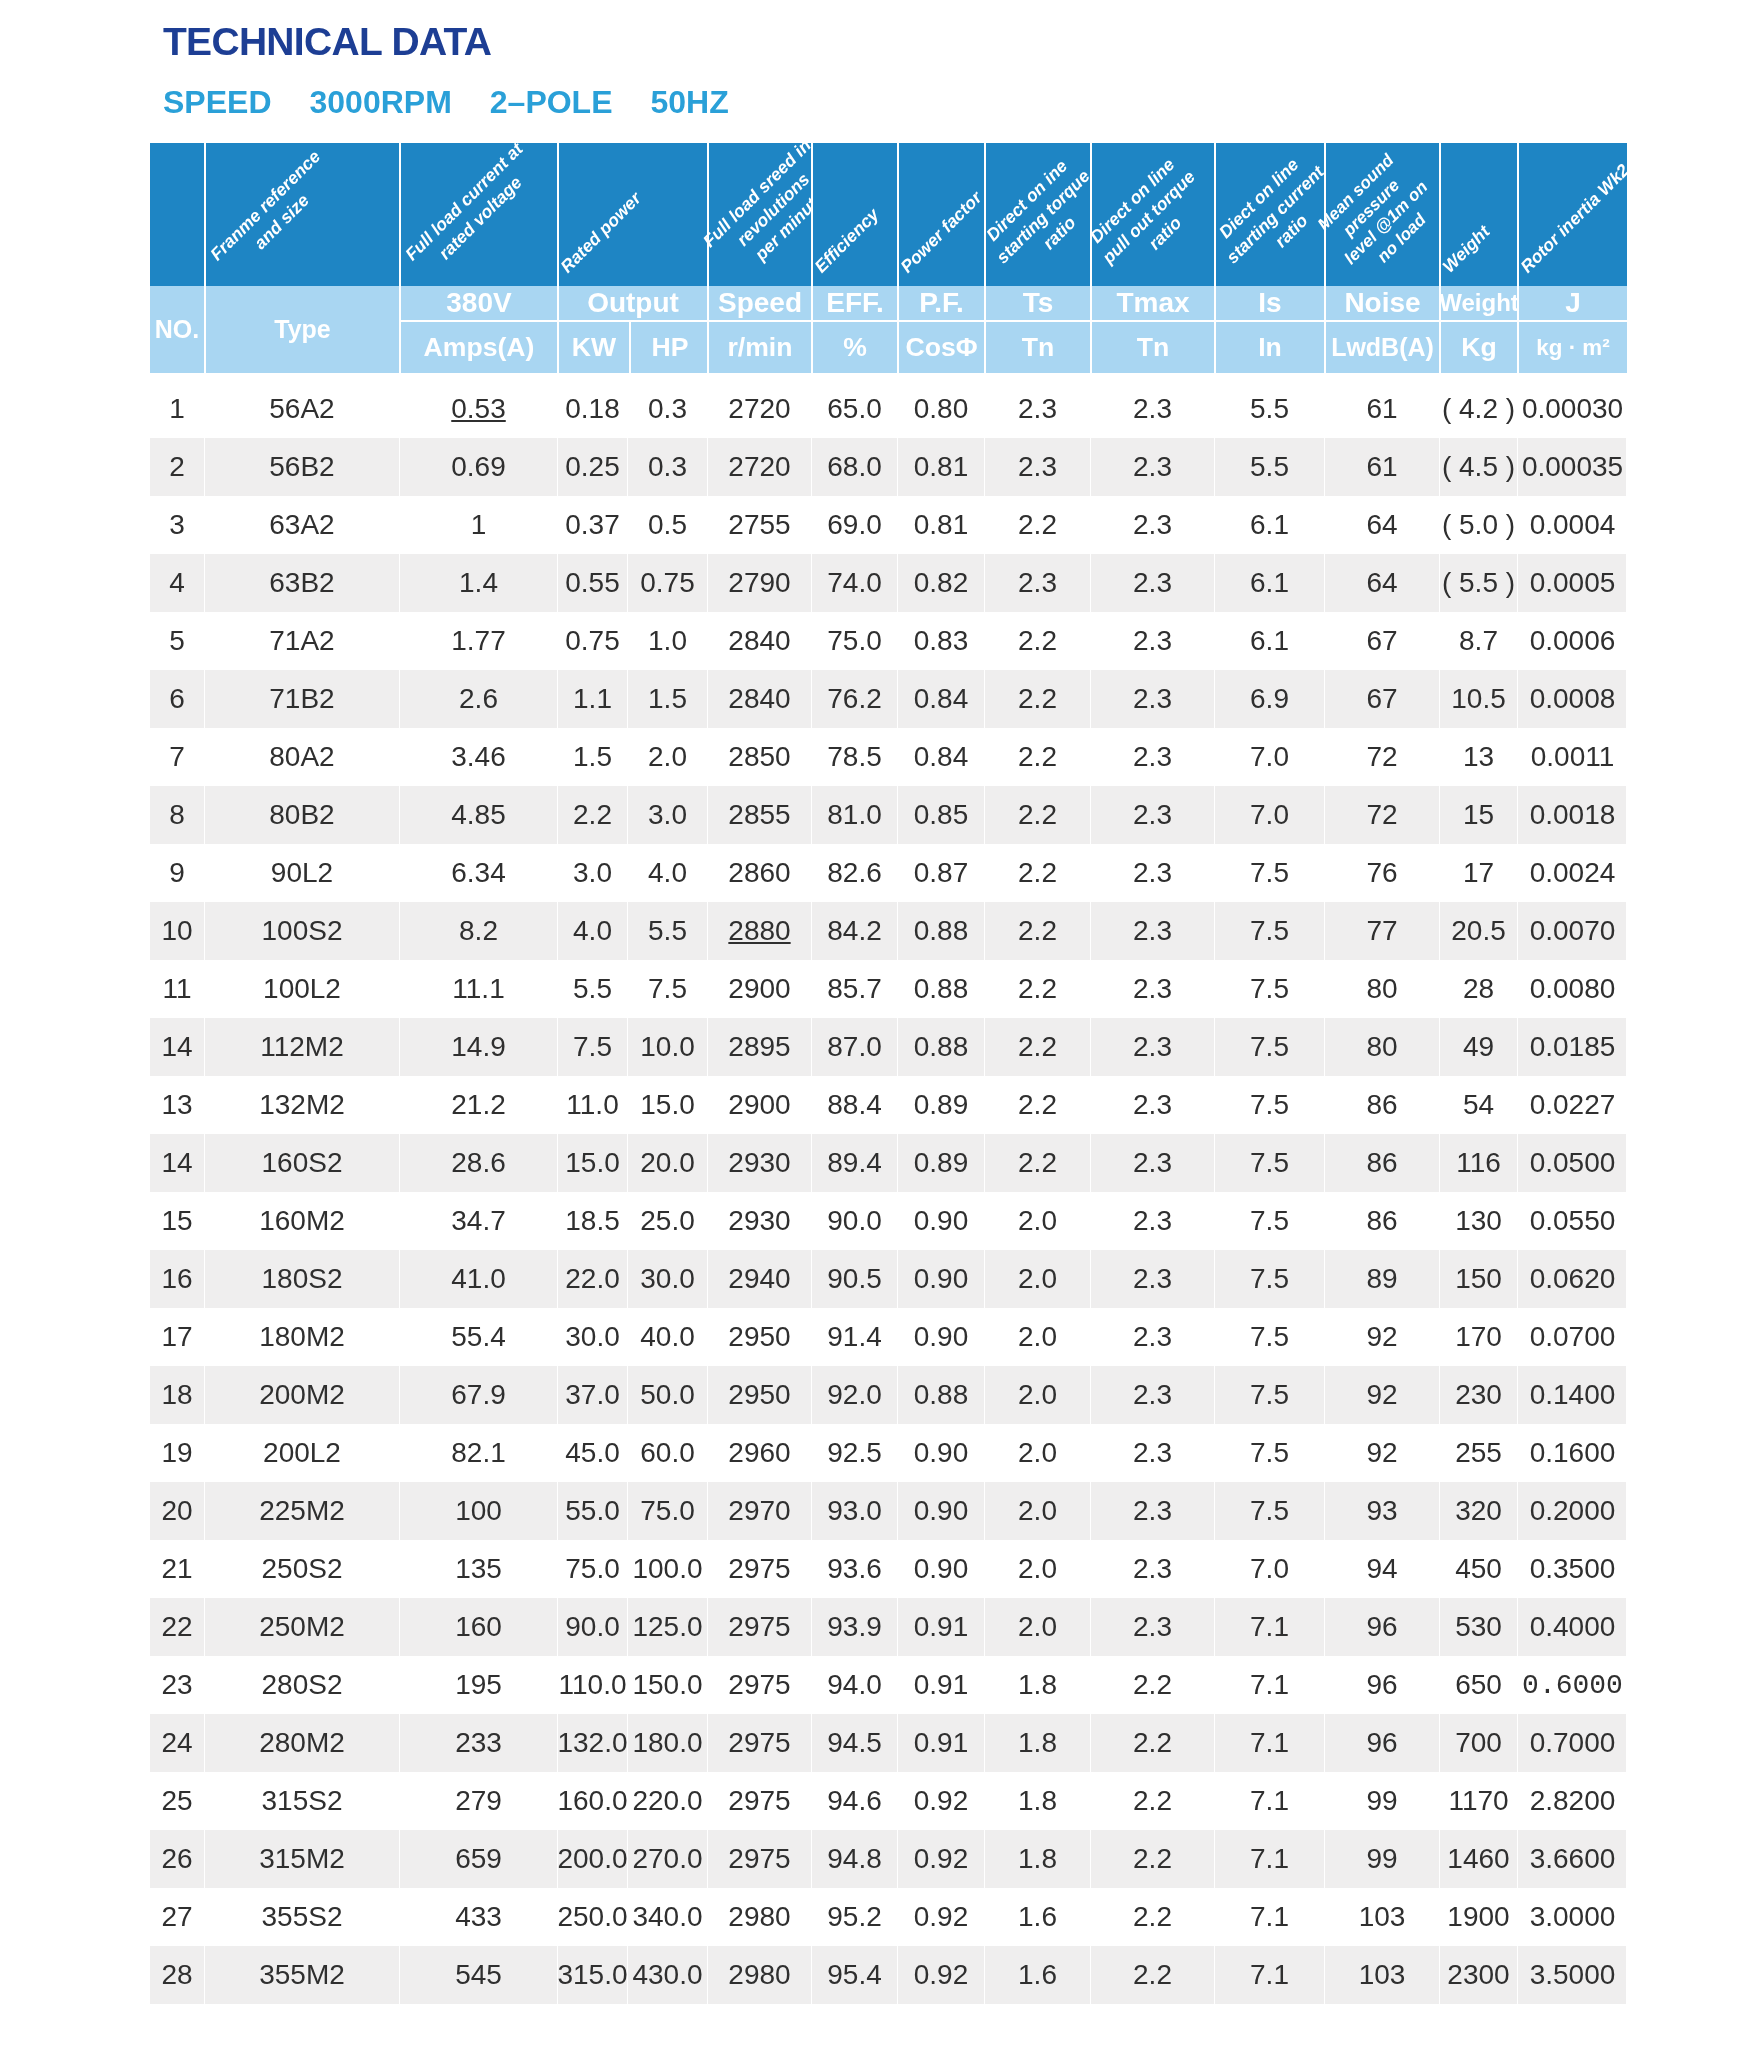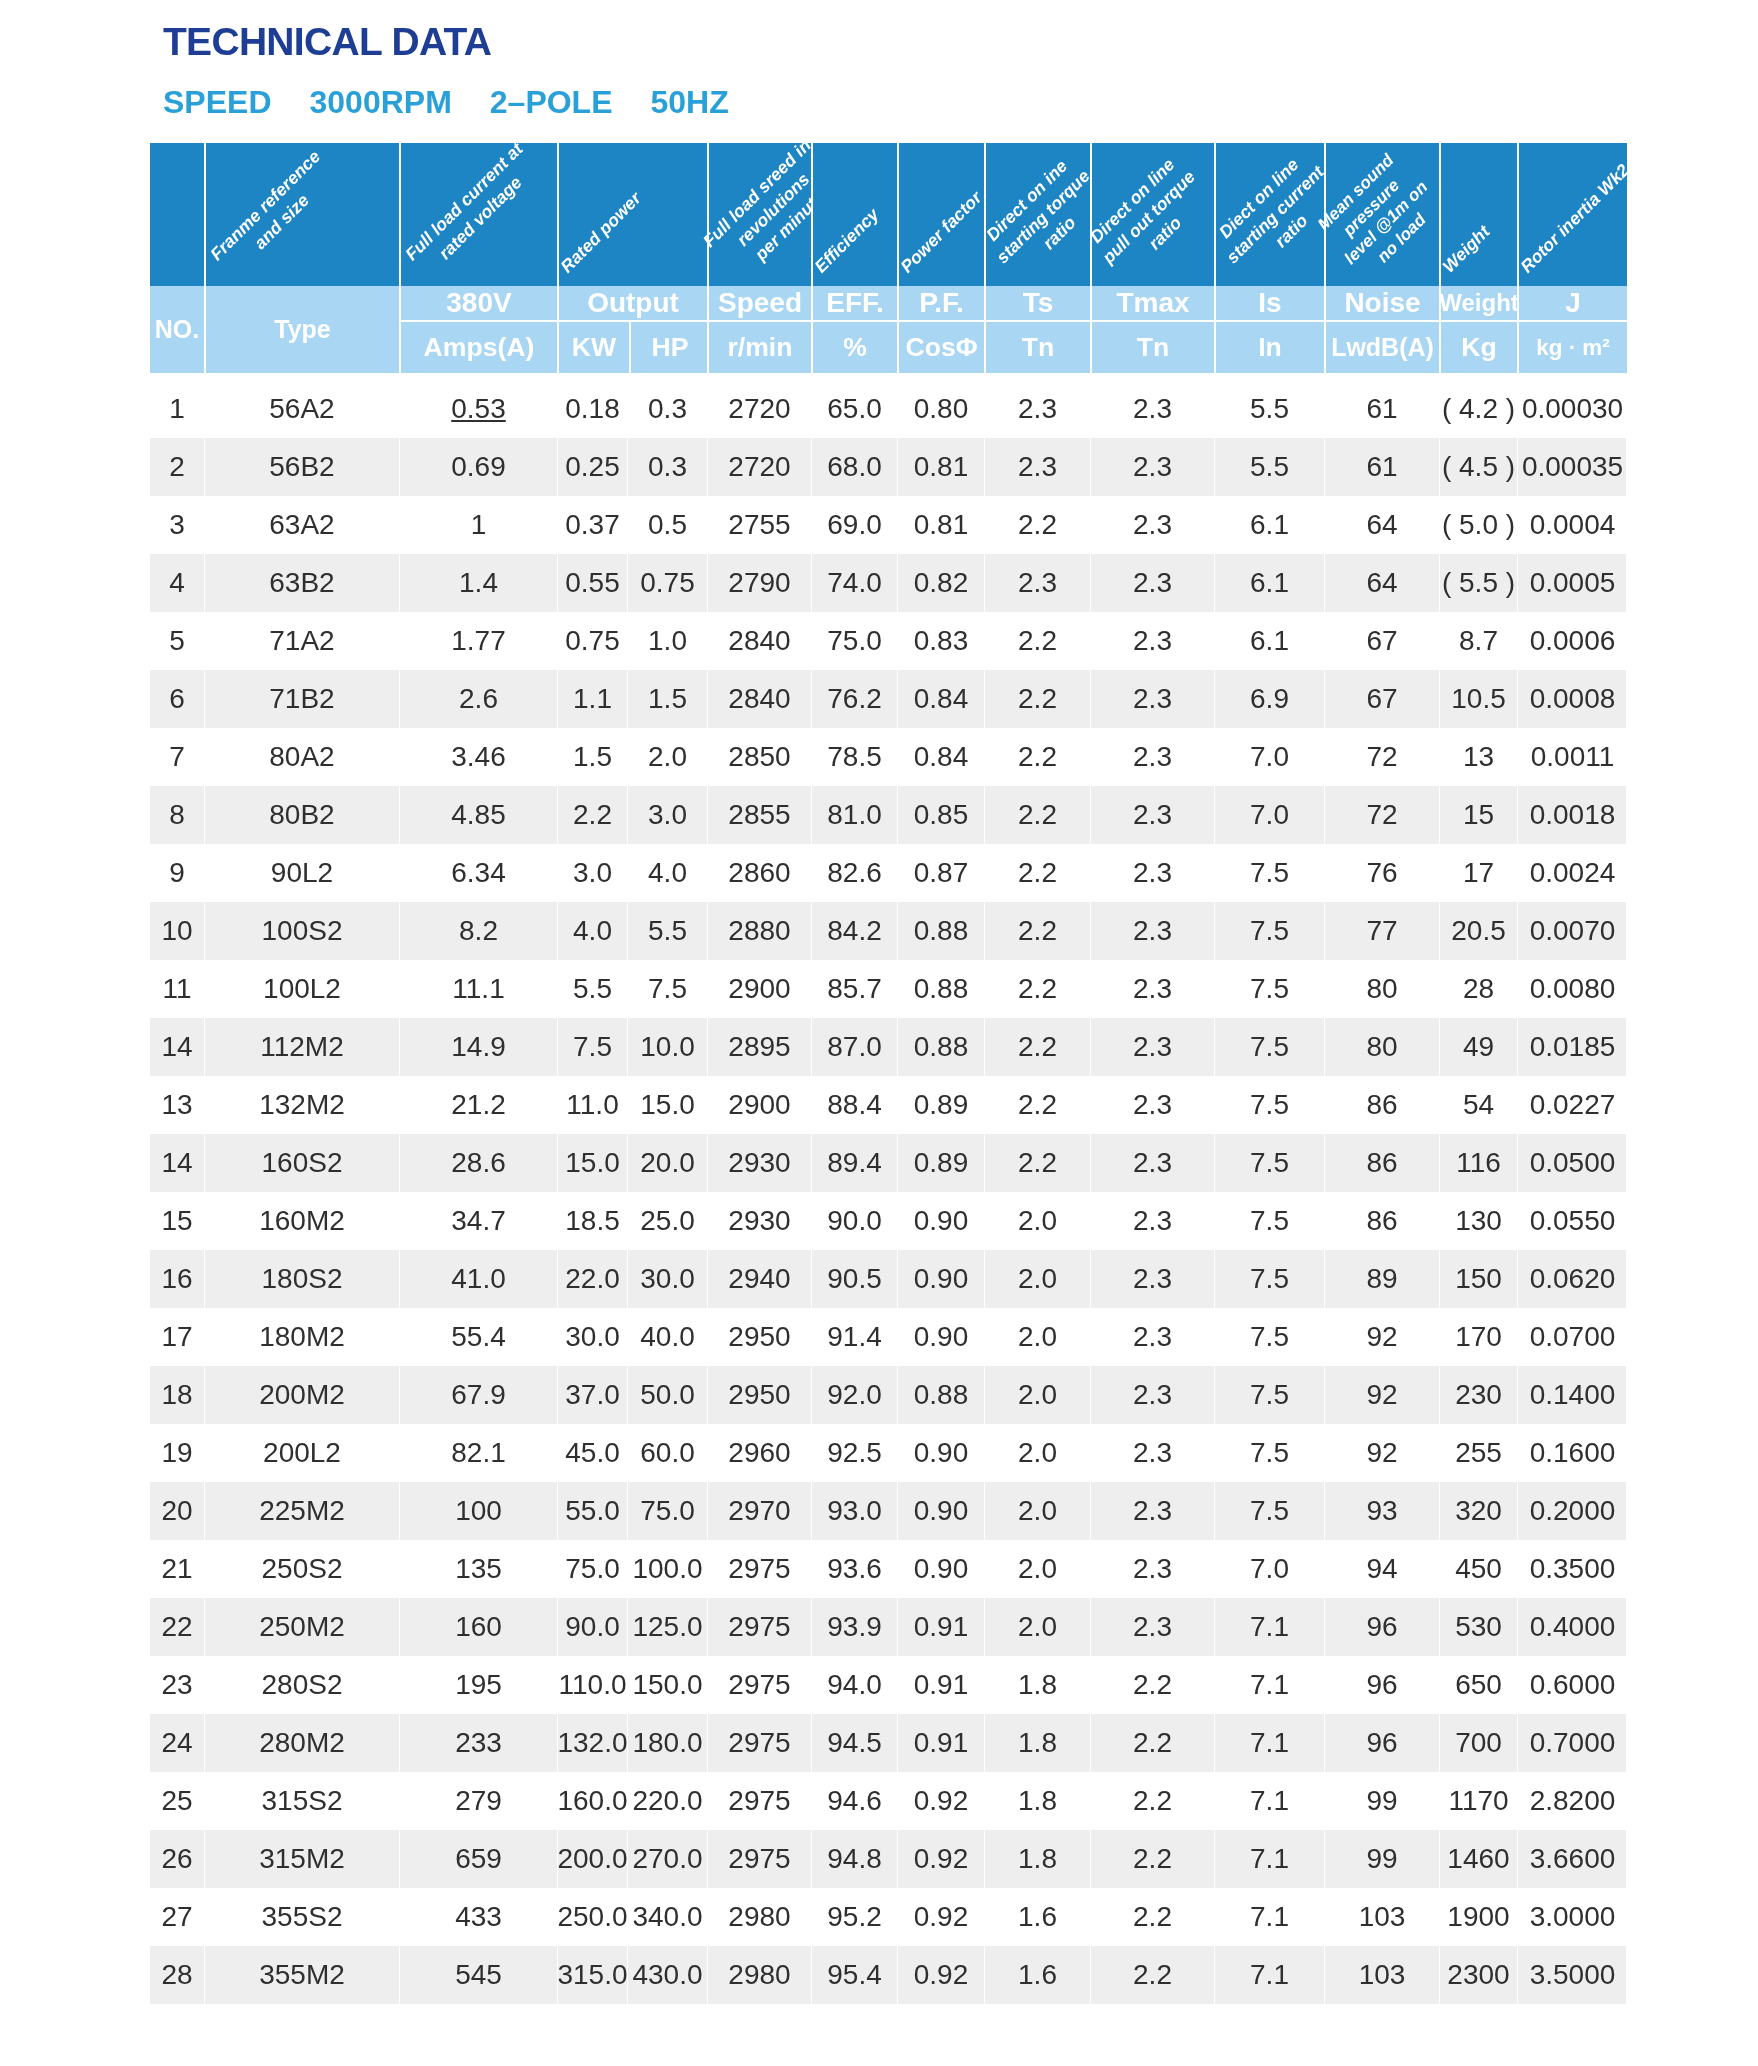--- a/index.html
+++ b/index.html
@@ -324,21 +324,21 @@
         <div class="cell bl2" style="width: 115px;">76</div>
         <div class="cell bl2" style="width: 78px;">17</div>
         <div class="cell bl2" style="width: 110px;">0.0024</div>
       </div>
       <div class="row alt">
         <div class="cell" style="width: 54px;">10</div>
         <div class="cell bl2" style="width: 195px;">100S2</div>
         <div class="cell bl2" style="width: 158px;">8.2</div>
         <div class="cell bl2" style="width: 70px;">4.0</div>
         <div class="cell bl2" style="width: 80px;">5.5</div>
-        <div class="cell bl2" style="width: 104px;">2880</div>
+        <div class="cell bl2" style="width: 104px; text-decoration: underline;">2880</div>
         <div class="cell bl2" style="width: 86px;">84.2</div>
         <div class="cell bl2" style="width: 87px;">0.88</div>
         <div class="cell bl2" style="width: 106px;">2.2</div>
         <div class="cell bl2" style="width: 124px;">2.3</div>
         <div class="cell bl2" style="width: 110px;">7.5</div>
         <div class="cell bl2" style="width: 115px;">77</div>
         <div class="cell bl2" style="width: 78px;">20.5</div>
         <div class="cell bl2" style="width: 110px;">0.0070</div>
       </div>
       <div class="row">
@@ -540,21 +540,21 @@
         <div class="cell bl2" style="width: 70px;">110.0</div>
         <div class="cell bl2" style="width: 80px;">150.0</div>
         <div class="cell bl2" style="width: 104px;">2975</div>
         <div class="cell bl2" style="width: 86px;">94.0</div>
         <div class="cell bl2" style="width: 87px;">0.91</div>
         <div class="cell bl2" style="width: 106px;">1.8</div>
         <div class="cell bl2" style="width: 124px;">2.2</div>
         <div class="cell bl2" style="width: 110px;">7.1</div>
         <div class="cell bl2" style="width: 115px;">96</div>
         <div class="cell bl2" style="width: 78px;">650</div>
-        <div class="cell bl2" style="width: 110px;">0.6000</div>
+        <div class="cell bl2" style="width: 110px; font-family: Liberation Mono, monospace;">0.6000</div>
       </div>
       <div class="row alt">
         <div class="cell" style="width: 54px;">24</div>
         <div class="cell bl2" style="width: 195px;">280M2</div>
         <div class="cell bl2" style="width: 158px;">233</div>
         <div class="cell bl2" style="width: 70px;">132.0</div>
         <div class="cell bl2" style="width: 80px;">180.0</div>
         <div class="cell bl2" style="width: 104px;">2975</div>
         <div class="cell bl2" style="width: 86px;">94.5</div>
         <div class="cell bl2" style="width: 87px;">0.91</div>

